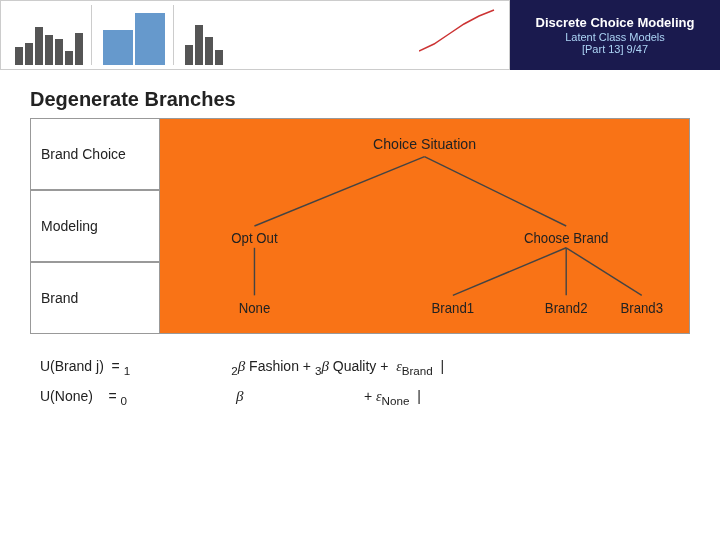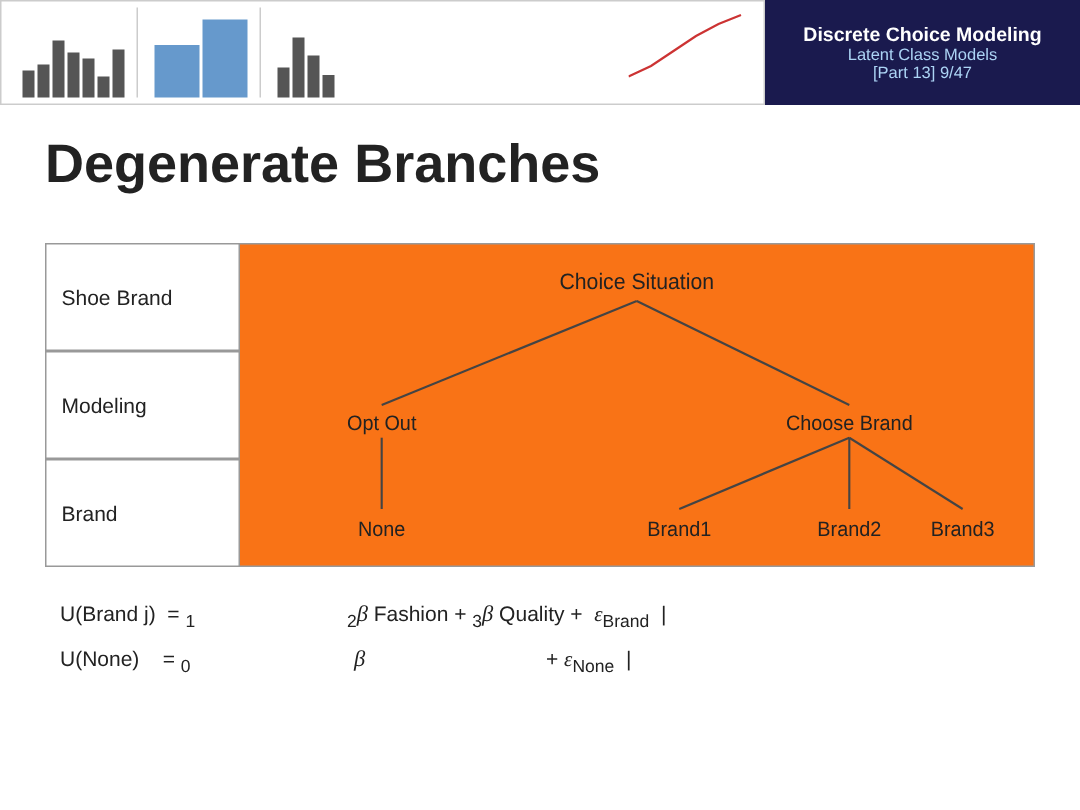--- a/index.html
+++ b/index.html
@@ -63,24 +63,24 @@
       font-size: 11px;
       color: #acd4f5;
     }
 
     
     .main-content {
       padding: 18px 30px 10px 30px;
     }
 
     .page-title {
-      font-size: 36px;
+      font-size: 20px;
       font-weight: bold;
       color: #222;
-      margin-bottom: 32px;
+      margin-bottom: 7px;
     }
 
     
     .diagram-container {
       display: flex;
       gap: 0;
       align-items: stretch;
     }
 
     
@@ -205,21 +205,21 @@
     <span class="part-info">[Part 13]  9/47</span>
   </div>
 </div>
 
 <div class="main-content">
   <div class="page-title">Degenerate Branches</div>
 
   <div class="diagram-container">
 
     <div class="labels-col">
-      <div class="label-cell">Shoe Brand</div>
+      <div class="label-cell">Brand Choice</div>
       <div class="label-cell">Modeling</div>
       <div class="label-cell">Brand</div>
     </div>
 
     <div class="tree-area">
       <svg class="tree-svg" viewBox="0 0 560 216" preserveAspectRatio="none">
 
         <text x="280" y="30" text-anchor="middle" font-size="15" fill="#222" font-family="Arial">Choice Situation</text>
 
         <line x1="280" y1="38" x2="100" y2="108" stroke="#444" stroke-width="1.5"></line>

